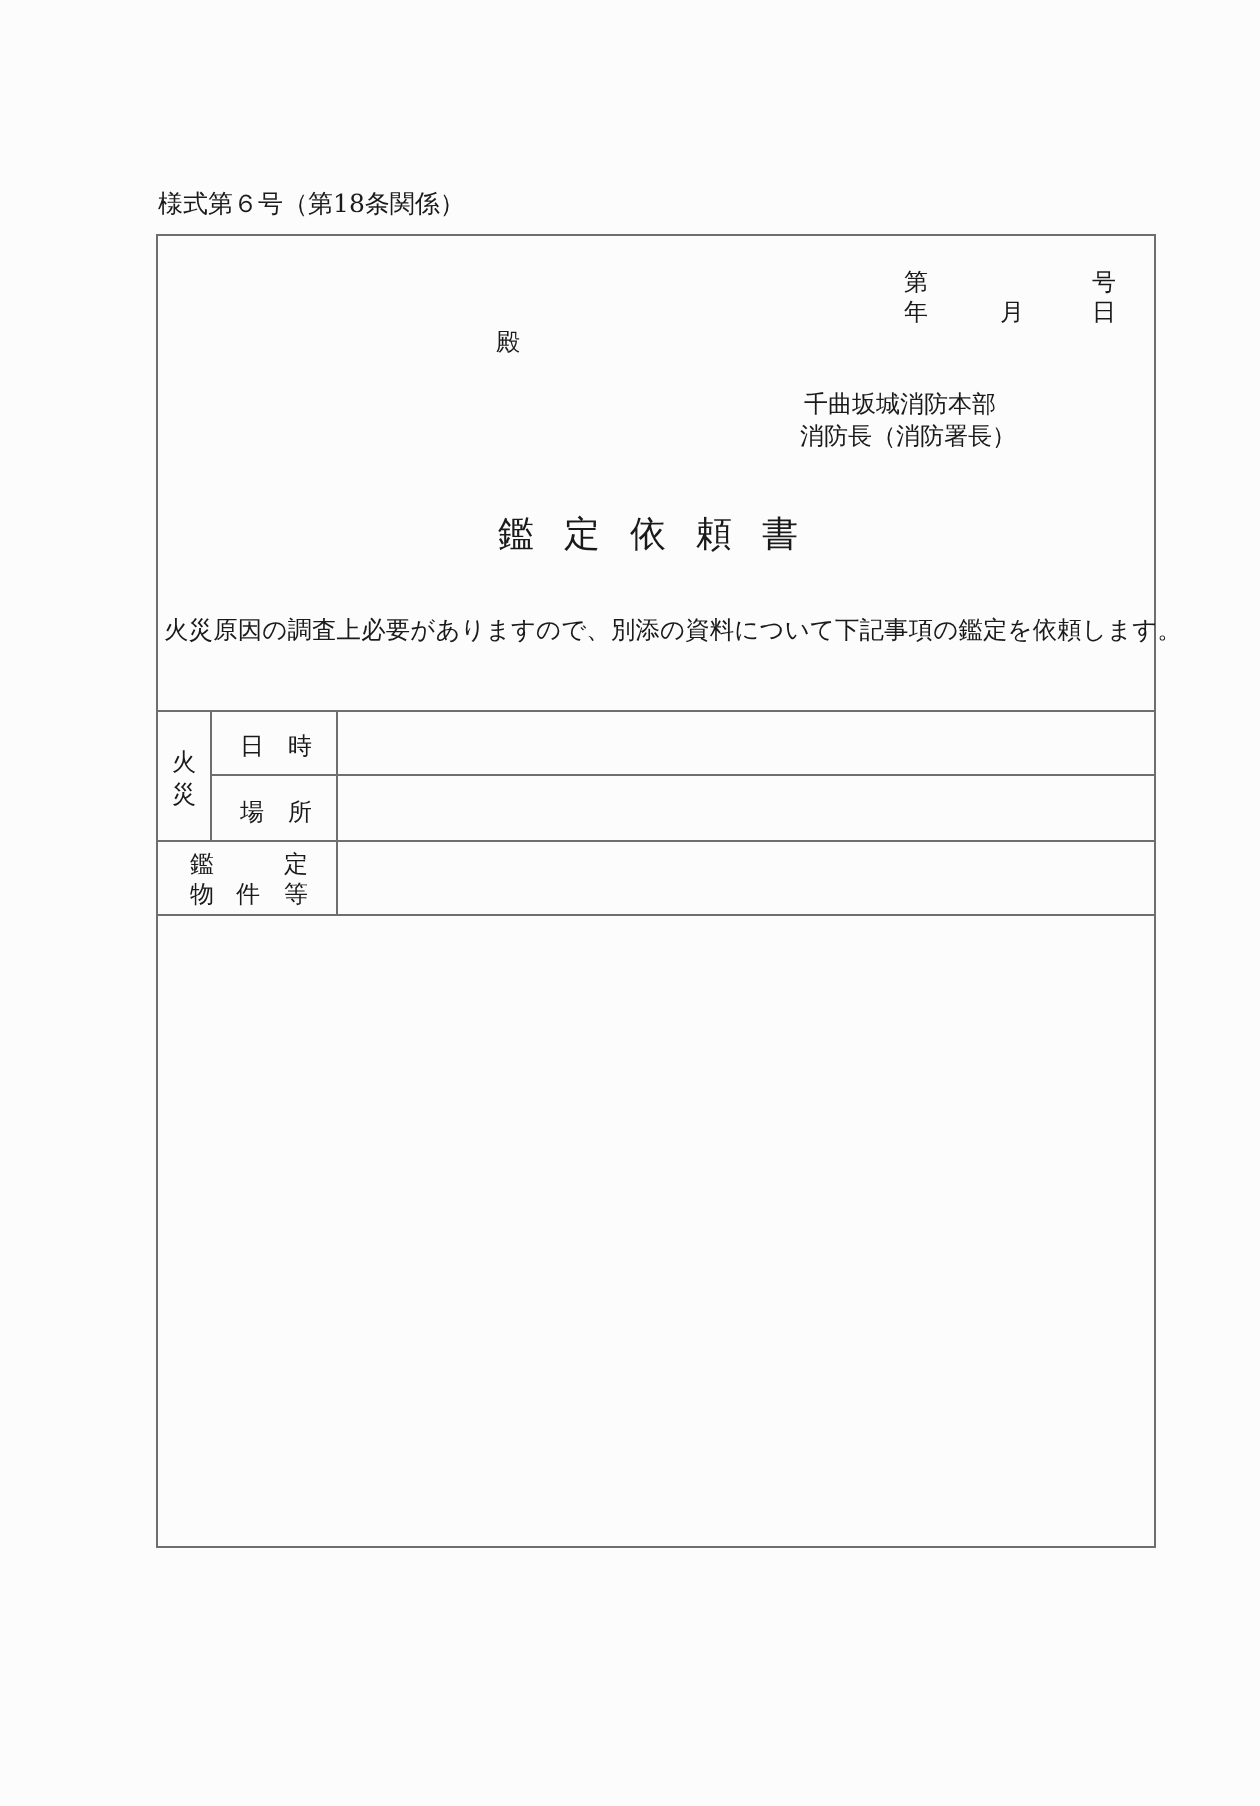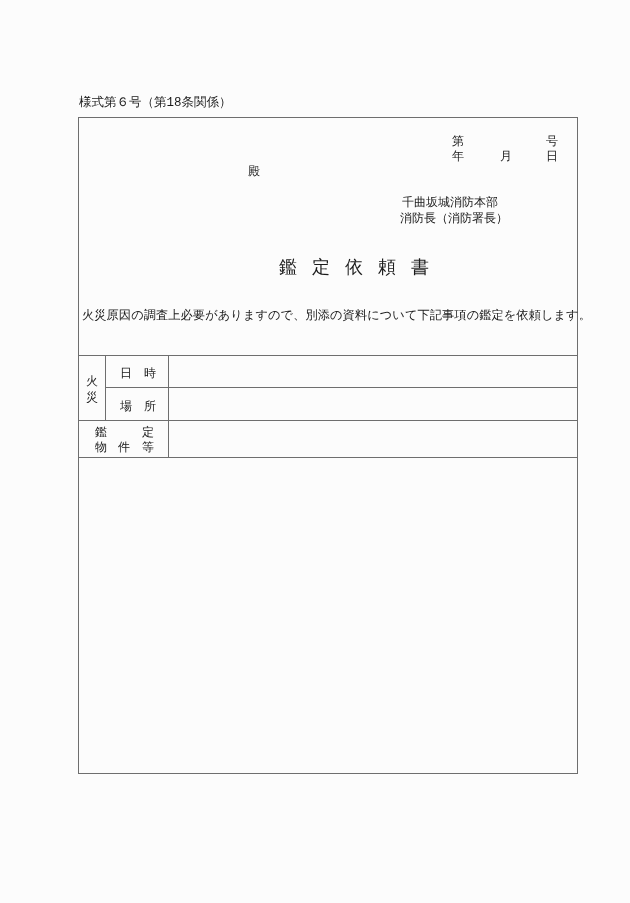--- a/index.html
+++ b/index.html
@@ -4,30 +4,30 @@
 <style>
   html, body { margin: 0; padding: 0; }
   body {
     width: 630px; height: 903px;
     background: #fcfcfc;
     position: relative;
     font-family: "DejaVu Serif", "Liberation Serif", serif;
     color: #1a1a1a;
     overflow: hidden;
   }
-  .abs { position: absolute; white-space: nowrap; font-family: Liberation Mono, monospace; }
+  .abs { position: absolute; white-space: nowrap; }
   .form-number { left: 79px; top: 94px; font-size: 12.5px; }
   .frame {
     position: absolute; left: 78px; top: 117px;
     width: 500px; height: 657px;
     border: 1px solid #6e6e6e;
     box-sizing: border-box;
   }
   .t12 { font-size: 12px; }
-  .title { left: 249px; top: 255px; font-size: 18px; letter-spacing: 0; margin-left: 30px; }
+  .title { left: 249px; top: 255px; font-size: 18px; letter-spacing: 0; }
   .title span { display: inline-block; width: 33px; }
   .body-text { left: 82px; top: 307px; font-size: 12.2px; letter-spacing: 0.1px; }
   .hline { position: absolute; height: 1px; background: #6e6e6e; }
   .vline { position: absolute; width: 1px; background: #6e6e6e; }
   .cell-label { position: absolute; font-size: 12px; }
 </style>
 </head>
 <body>
 
 <div class="abs form-number">様式第６号（第18条関係）</div>

